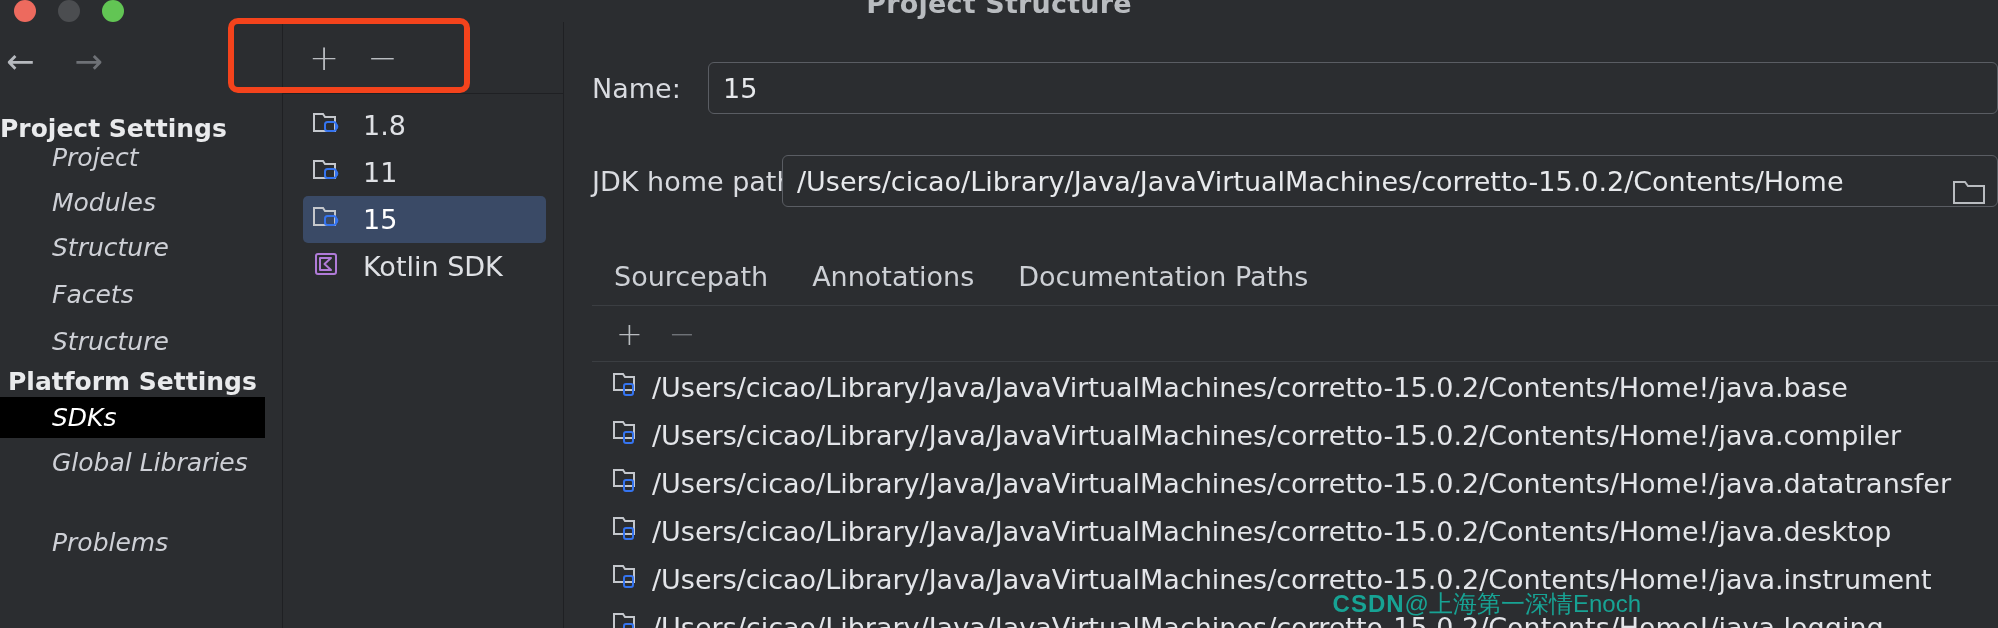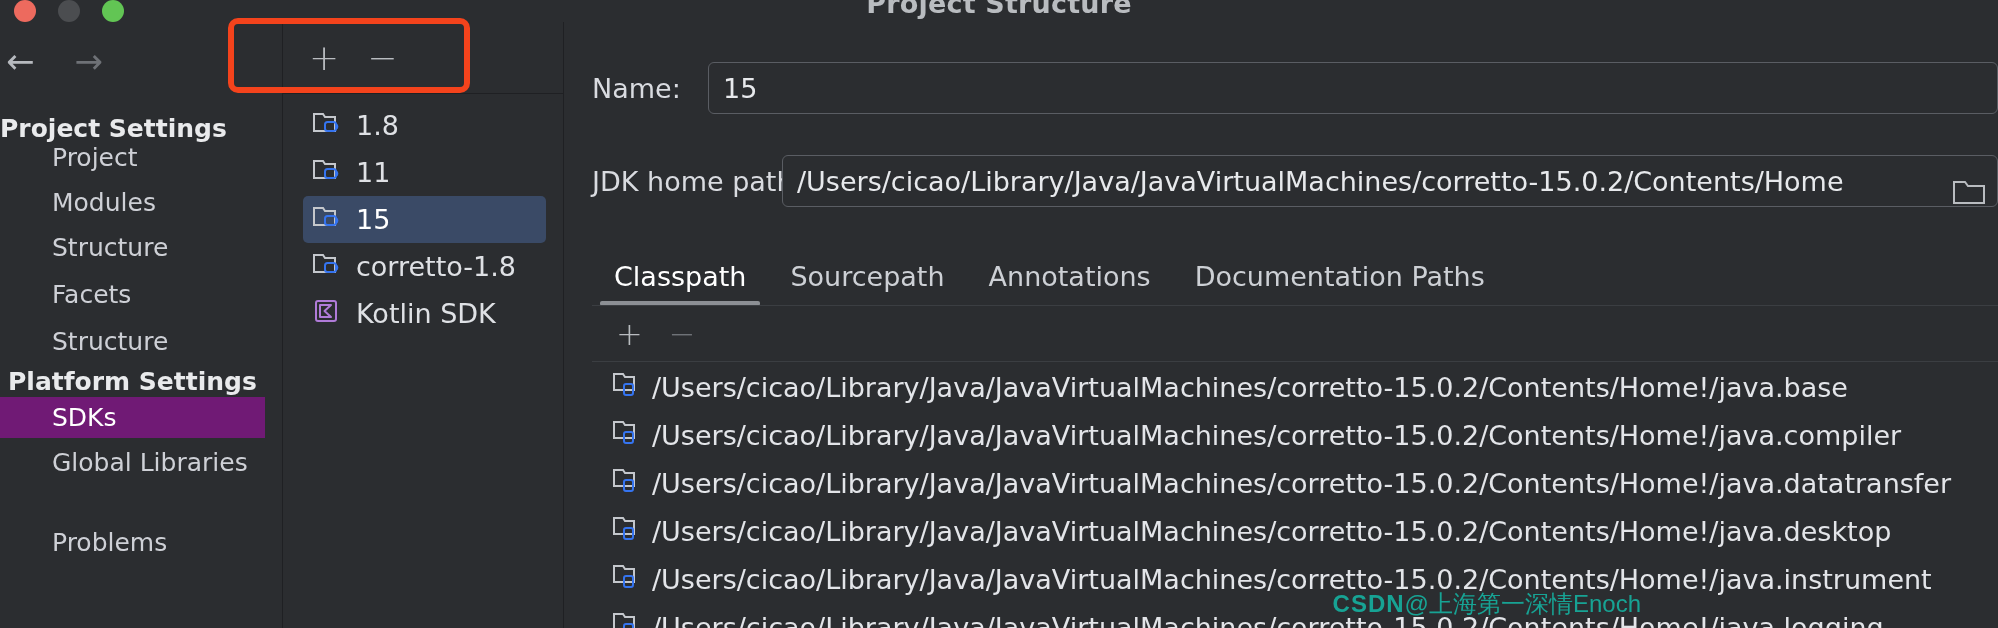--- a/index.html
+++ b/index.html
@@ -53,22 +53,23 @@
     position: absolute; left: 0; width: 265px;
     font-size: 25px; font-weight: bold; color: #e9eaec;
     white-space: nowrap;
   }
   .nav-item {
     position: absolute; left: 0; width: 265px; height: 41px;
     display: flex; align-items: center;
     padding-left: 52px;
     font-size: 25px; color: #ced0d6;
     white-space: nowrap;
-  }
-  .nav-item.selected { background: #701a75; color: #ffffff; }
+    font-style: italic;
+  }
+  .nav-item.selected { background: #000000; color: #ffffff; }
 
   
   .tree-pane {
     position: absolute; left: 283px; top: 22px;
     width: 281px; height: 606px;
     background: #2b2d30;
     border-right: 1px solid #1f2023;
   }
   .tree-toolbar {
     position: absolute; top: 0; left: 0;
@@ -78,21 +79,21 @@
     padding-left: 26px;
   }
   .tb-btn {
     font-size: 36px; line-height: 1; color: #b9bcc0;
     font-weight: 300; cursor: default;
     user-select: none;
   }
   .tree-list { position: absolute; top: 80px; left: 0; width: 281px; }
   .tree-row {
     height: 47px; margin: 0 18px 0 20px;
-    display: flex; align-items: center; gap: 15px;
+    display: flex; align-items: center; gap: 22px;
     padding-left: 8px; border-radius: 5px;
     font-size: 27px; color: #dfe1e5; white-space: nowrap;
   }
   .tree-row.selected { background: #3a4a66; color: #ffffff; }
 
   
   .detail {
     position: absolute; left: 564px; top: 22px;
     width: 1434px; height: 606px;
     background: #2b2d30;
@@ -271,30 +272,20 @@
         <span class="icon">
           <svg width="30" height="28" viewBox="0 0 30 28">
             <path d="M3 5 h9 l2 3 h10 v14 H3 Z" fill="none" stroke="#c4c7cc" stroke-width="2"></path>
             <rect x="14" y="13" width="11" height="9" rx="2.5" fill="none" stroke="#3574f0" stroke-width="2"></rect>
             <path d="M25 15 a3 3 0 0 1 0 5" fill="none" stroke="#3574f0" stroke-width="2"></path>
           </svg>
         </span>
         <span>15</span>
       </div>
 
-      <div class="tree-row">
-        <span class="icon">
-          <svg width="30" height="28" viewBox="0 0 30 28">
-            <path d="M3 5 h9 l2 3 h10 v14 H3 Z" fill="none" stroke="#c4c7cc" stroke-width="2"></path>
-            <rect x="14" y="13" width="11" height="9" rx="2.5" fill="none" stroke="#3574f0" stroke-width="2"></rect>
-            <path d="M25 15 a3 3 0 0 1 0 5" fill="none" stroke="#3574f0" stroke-width="2"></path>
-          </svg>
-        </span>
-        <span>corretto-1.8</span>
-      </div>
 
       <div class="tree-row">
         <span class="icon">
           <svg width="30" height="28" viewBox="0 0 30 28">
             <rect x="5" y="4" width="20" height="20" rx="2" fill="none" stroke="#b07bd8" stroke-width="2"></rect>
             <path d="M9 20 L9 8 L20 8 L13.5 14 L20 20 Z" fill="none" stroke="#b07bd8" stroke-width="2" stroke-linejoin="round"></path>
           </svg>
         </span>
         <span>Kotlin SDK</span>
       </div>
@@ -318,21 +309,20 @@
       </div>
     </div>
 
     <span class="browse-btn">
       <svg width="34" height="30" viewBox="0 0 34 30">
         <path d="M2 5 h11 l3 4 h16 v17 H2 Z" fill="none" stroke="#b9bcc0" stroke-width="2"></path>
       </svg>
     </span>
 
     <div class="tabs">
-      <div class="tab active"><span>Classpath</span></div>
       <div class="tab"><span>Sourcepath</span></div>
       <div class="tab"><span>Annotations</span></div>
       <div class="tab"><span>Documentation Paths</span></div>
     </div>
     <div class="tabs-underline"></div>
 
     <div class="list-toolbar">
       <span class="tb-btn">+</span>
       <span class="tb-btn minus">−</span>
     </div>

